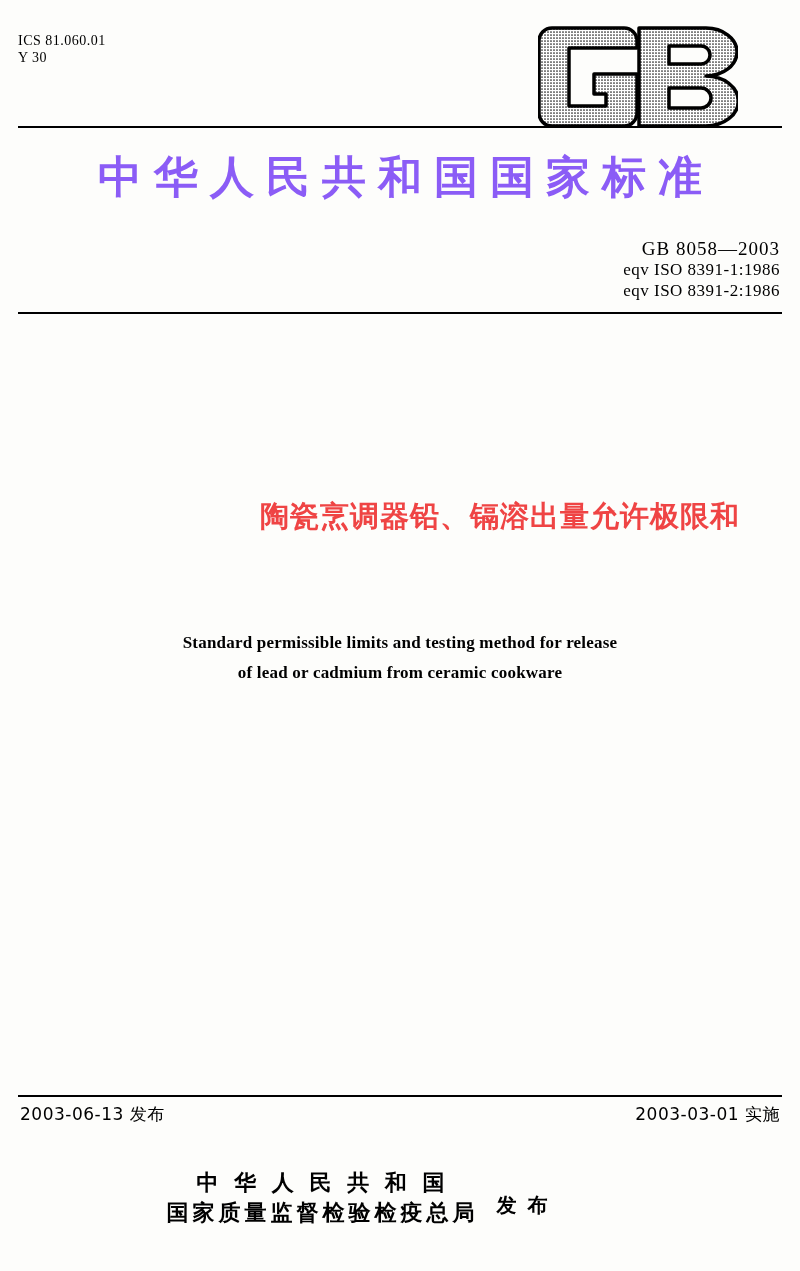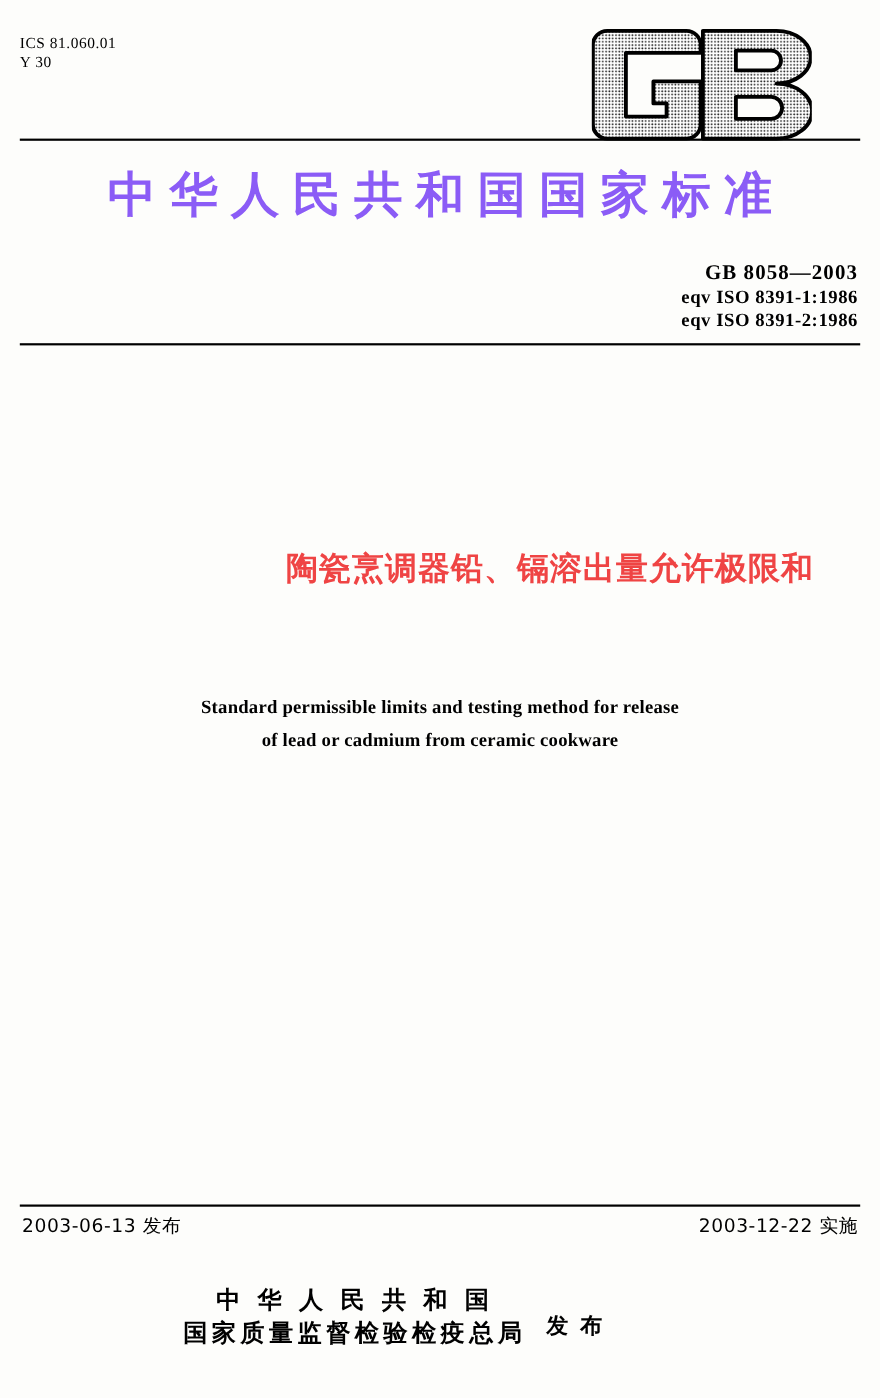--- a/index.html
+++ b/index.html
@@ -60,21 +60,21 @@
     color: #8b5cf6;
   }
 
   
   .std-numbers {
     position: absolute;
     right: 20px;
     top: 238px;
     text-align: right;
     font-family: "Liberation Serif", serif;
-    font-weight: bold;
+    font-weight: normal;
     font-size: 17px;
     line-height: 21px;
     letter-spacing: 0.5px;
   }
   .std-numbers .num-main {
     font-size: 19px;
     letter-spacing: 1px;
   }
 
   
@@ -202,21 +202,21 @@
   </div>
 
   <div class="doc-subtitle">
     <div>Standard permissible limits and testing method for release</div>
     <div>of lead or cadmium from ceramic cookware</div>
   </div>
 
   <div class="rule rule-footer"></div>
 
   <div class="date-issue">2003-06-13 发布</div>
-  <div class="date-effective">2003-12-22 实施</div>
+  <div class="date-effective">2003-03-01 实施</div>
 
   <div class="publisher">
     <div class="publisher-lines">
       <div>中 华 人 民 共 和 国</div>
       <div>国家质量监督检验检疫总局</div>
     </div><div class="publisher-verb">发 布</div>
   </div>
 
 </div>
 

